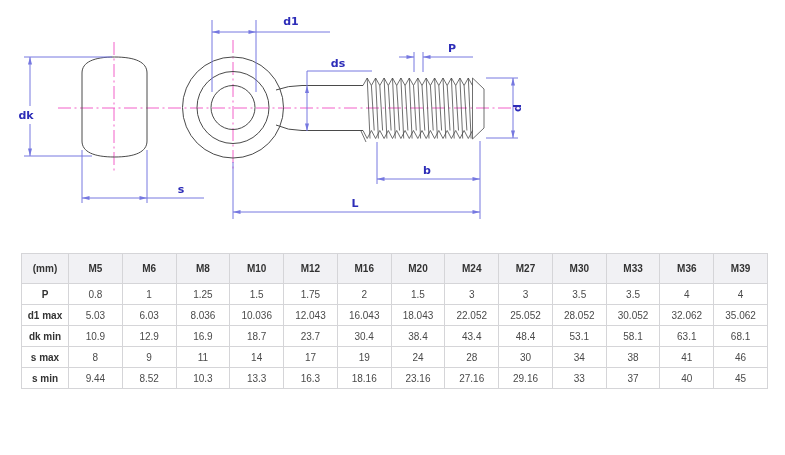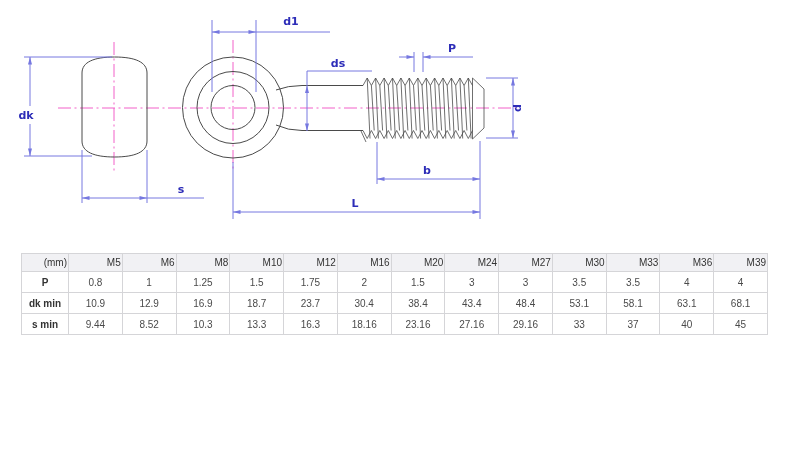--- a/index.html
+++ b/index.html
@@ -18,21 +18,21 @@
   .arr{fill:var(--dimline);stroke:none;}
   table.spec{
     position:absolute;left:21px;top:253px;width:747px;
     border-collapse:collapse;table-layout:fixed;
     font-size:10px;color:var(--value);background:#fff;
   }
   table.spec th,table.spec td{
     border:1px solid var(--border);text-align:center;vertical-align:middle;
     height:21px;padding:0 1px;overflow:hidden;white-space:nowrap;
   }
-  table.spec thead th{background:var(--th-bg);color:var(--label);font-weight:400;height:18px;text-align:right;}
+  table.spec thead th{background:var(--th-bg);color:var(--label);font-weight:700;height:30px;}
   table.spec tbody th{background:#fff;color:var(--label);font-weight:700;}
   table.spec tbody td{font-weight:400;}
 </style>
 </head>
 <body>
 
 <div class="stage">
 
   <svg width="785" height="248" viewBox="0 0 785 248" style="position:absolute;left:0;top:0;">
 
@@ -183,36 +183,68 @@
           <td>2</td>
           <td>1.5</td>
           <td>3</td>
           <td>3</td>
           <td>3.5</td>
           <td>3.5</td>
           <td>4</td>
           <td>4</td>
         </tr>
         <tr>
+          <th>d1 max</th>
+          <td>5.03</td>
+          <td>6.03</td>
+          <td>8.036</td>
+          <td>10.036</td>
+          <td>12.043</td>
+          <td>16.043</td>
+          <td>18.043</td>
+          <td>22.052</td>
+          <td>25.052</td>
+          <td>28.052</td>
+          <td>30.052</td>
+          <td>32.062</td>
+          <td>35.062</td>
+        </tr>
+        <tr>
           <th>dk min</th>
           <td>10.9</td>
           <td>12.9</td>
           <td>16.9</td>
           <td>18.7</td>
           <td>23.7</td>
           <td>30.4</td>
           <td>38.4</td>
           <td>43.4</td>
           <td>48.4</td>
           <td>53.1</td>
           <td>58.1</td>
           <td>63.1</td>
           <td>68.1</td>
         </tr>
         <tr>
+          <th>s max</th>
+          <td>8</td>
+          <td>9</td>
+          <td>11</td>
+          <td>14</td>
+          <td>17</td>
+          <td>19</td>
+          <td>24</td>
+          <td>28</td>
+          <td>30</td>
+          <td>34</td>
+          <td>38</td>
+          <td>41</td>
+          <td>46</td>
+        </tr>
+        <tr>
           <th>s min</th>
           <td>9.44</td>
           <td>8.52</td>
           <td>10.3</td>
           <td>13.3</td>
           <td>16.3</td>
           <td>18.16</td>
           <td>23.16</td>
           <td>27.16</td>
           <td>29.16</td>

